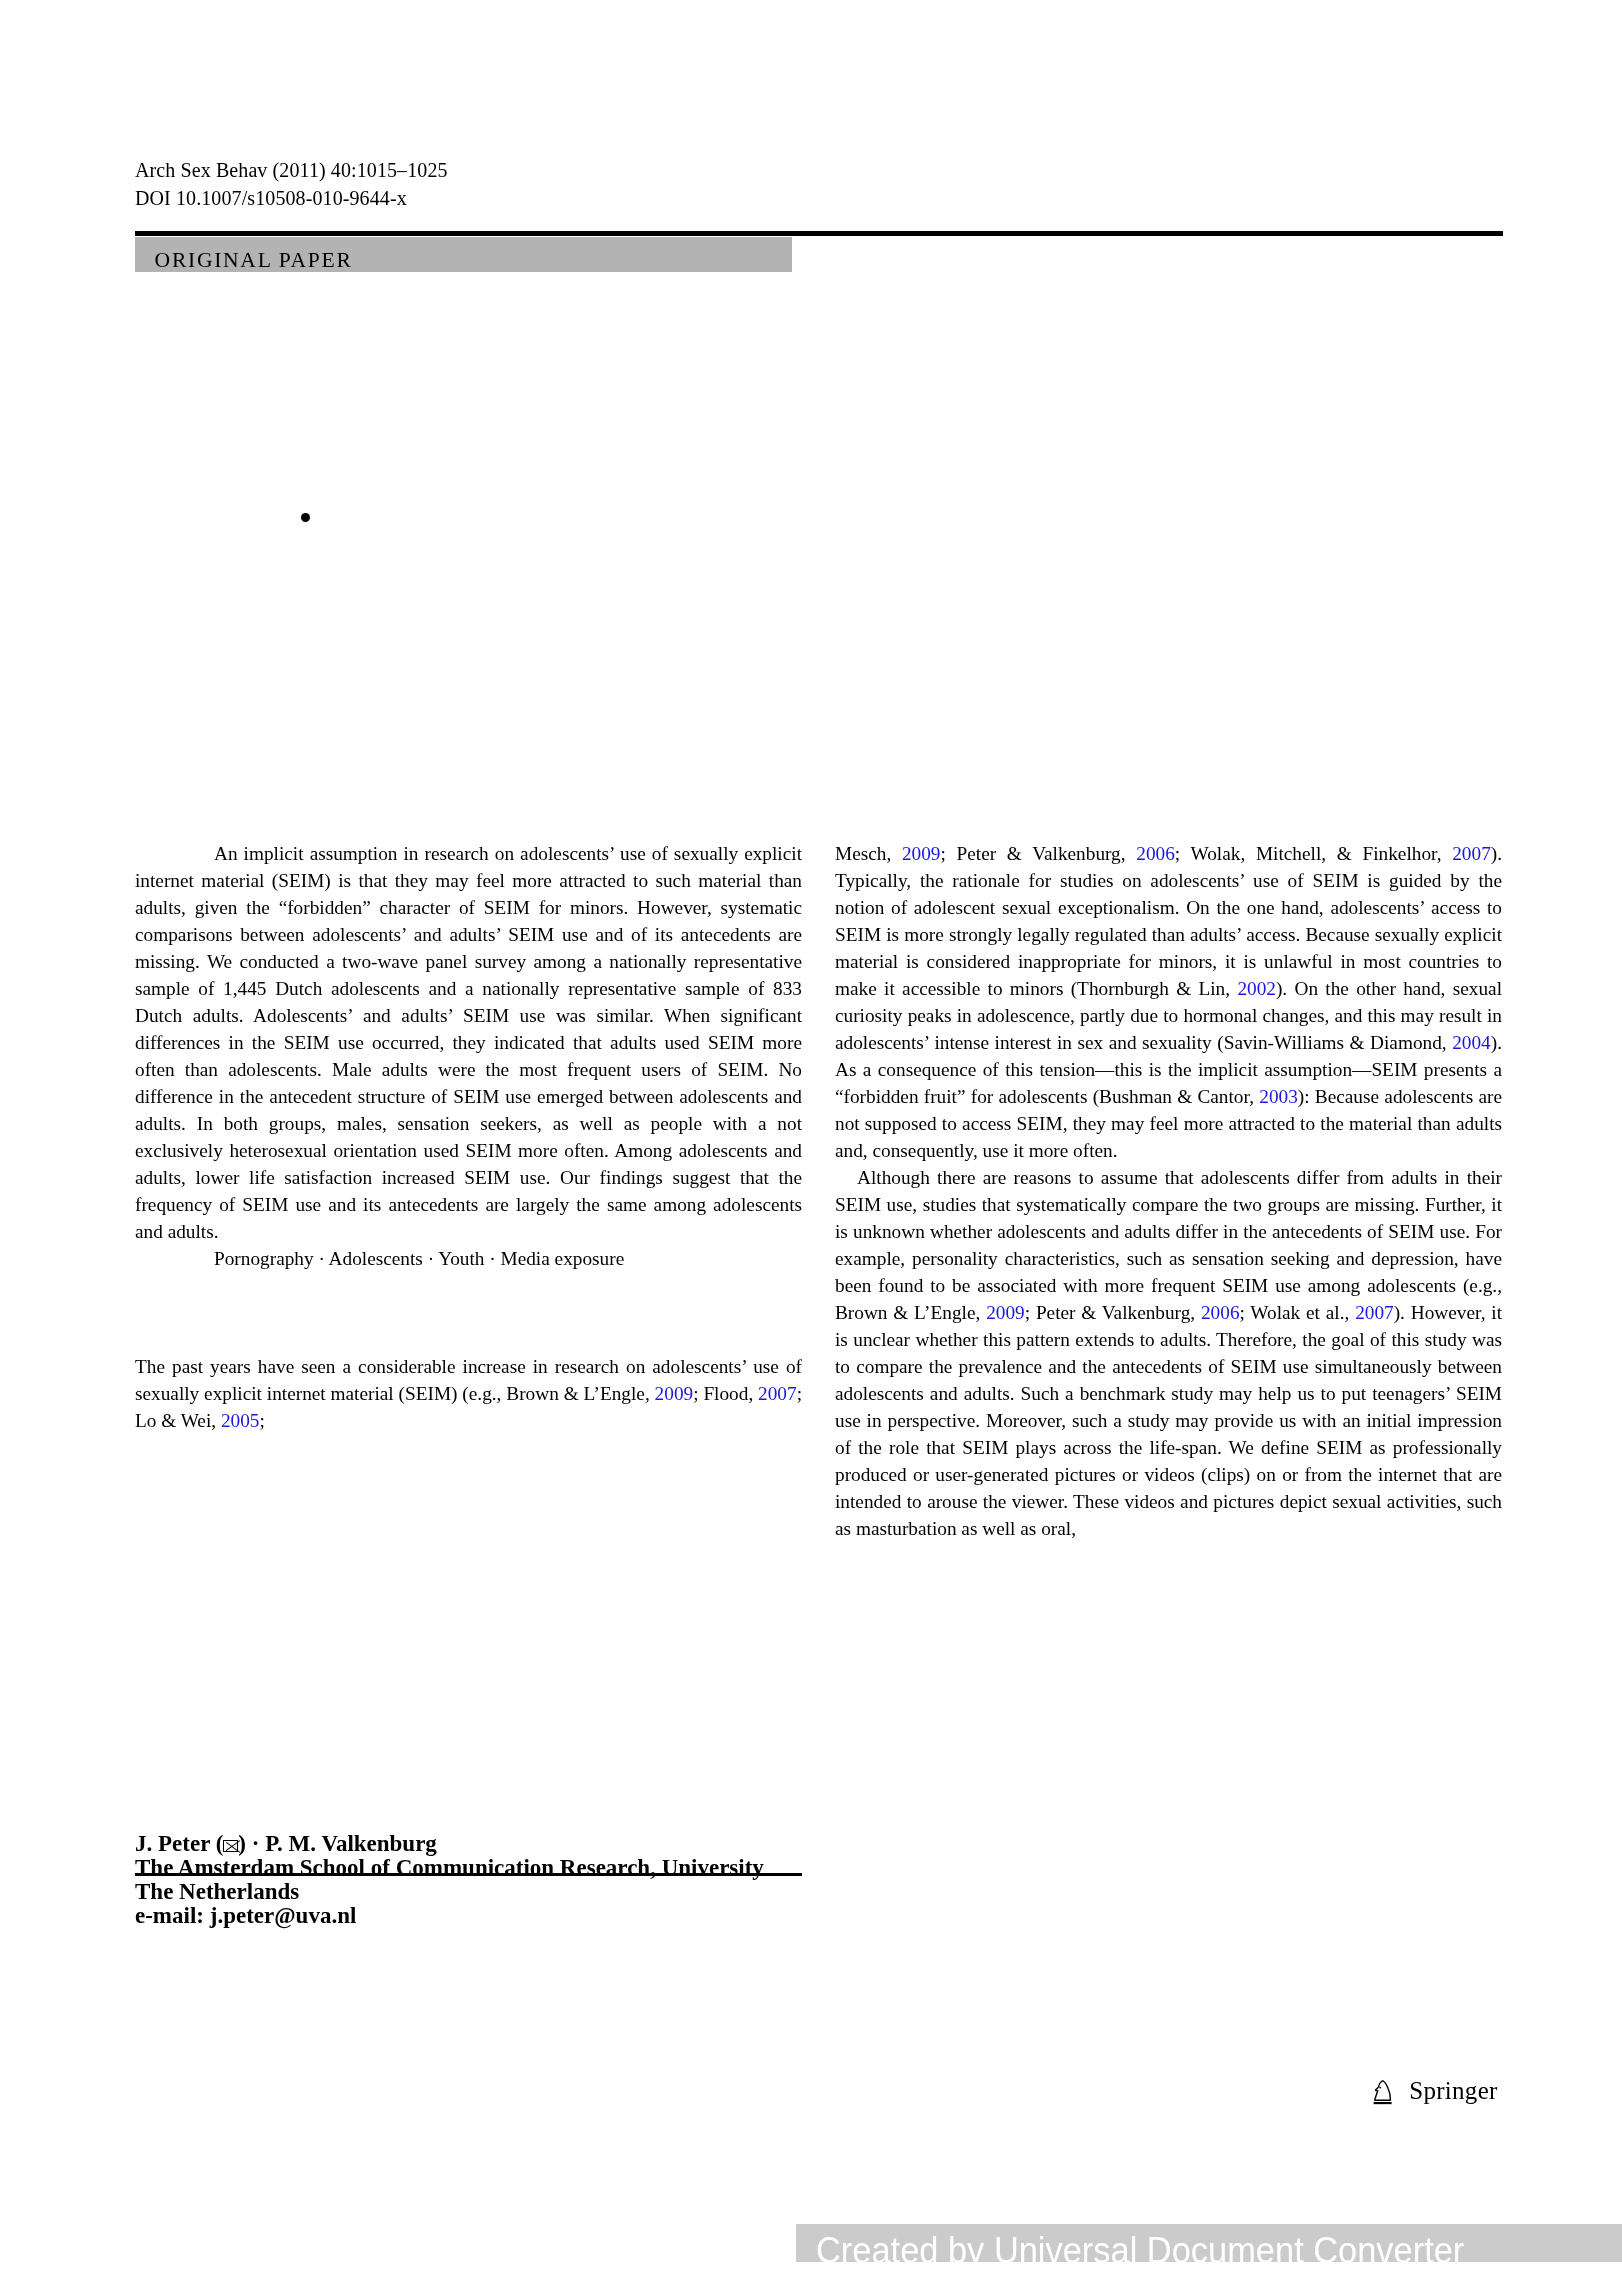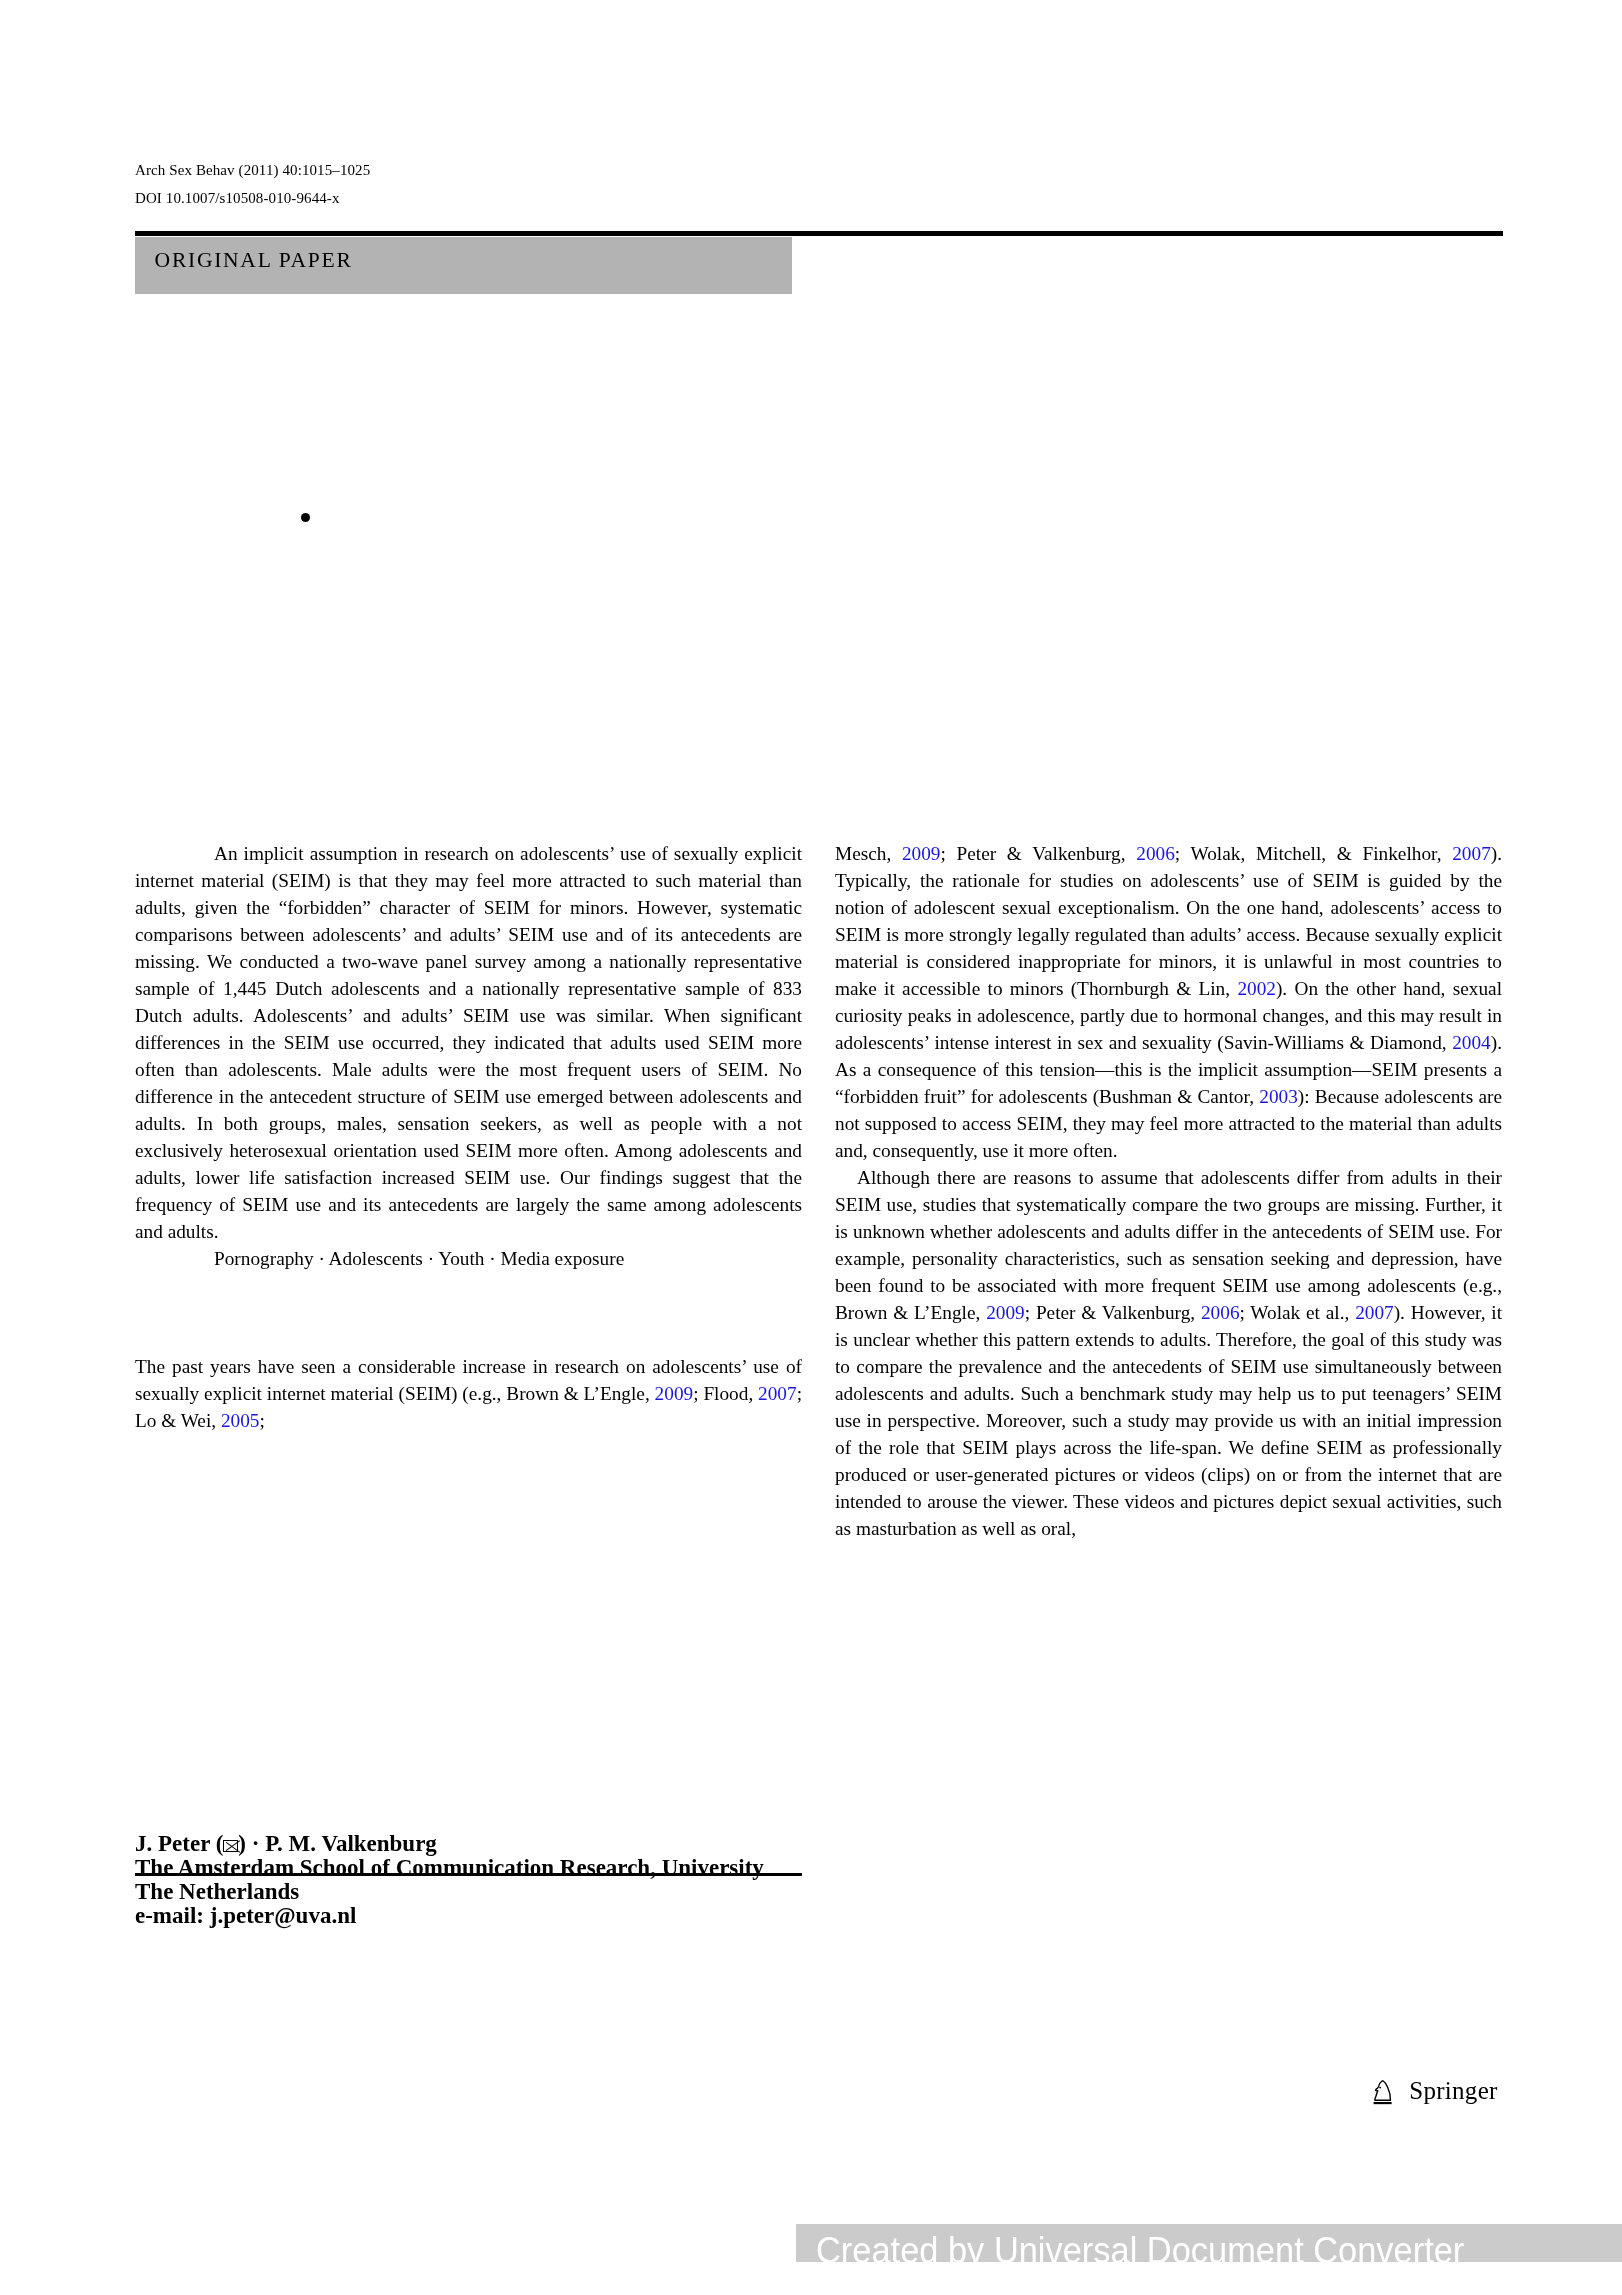--- a/index.html
+++ b/index.html
@@ -19,41 +19,41 @@
   .page {
     position: absolute;
     inset: 0;
   }
 
   
   .journal-header {
     position: absolute;
     left: 135px;
     top: 157px;
-    font-size: 15px;
+    font-size: 20px;
     line-height: 27.5px;
     letter-spacing: 0.1px;
   }
   .journal-header div { white-space: nowrap; }
 
   
   .head-rule {
     position: absolute;
     left: 135px;
     top: 231px;
     width: 1368px;
     height: 4.6px;
     background: #000000;
   }
   .paper-type-banner {
     position: absolute;
     left: 135px;
     top: 237px;
     width: 657px;
-    height: 57px;
+    height: 35px;
     background: #b3b3b3;
   }
   .paper-type-label {
     position: absolute;
     left: 19.6px;
     top: 11px;
     font-size: 21.6px;
     letter-spacing: 1.7px;
     white-space: nowrap;
   }

